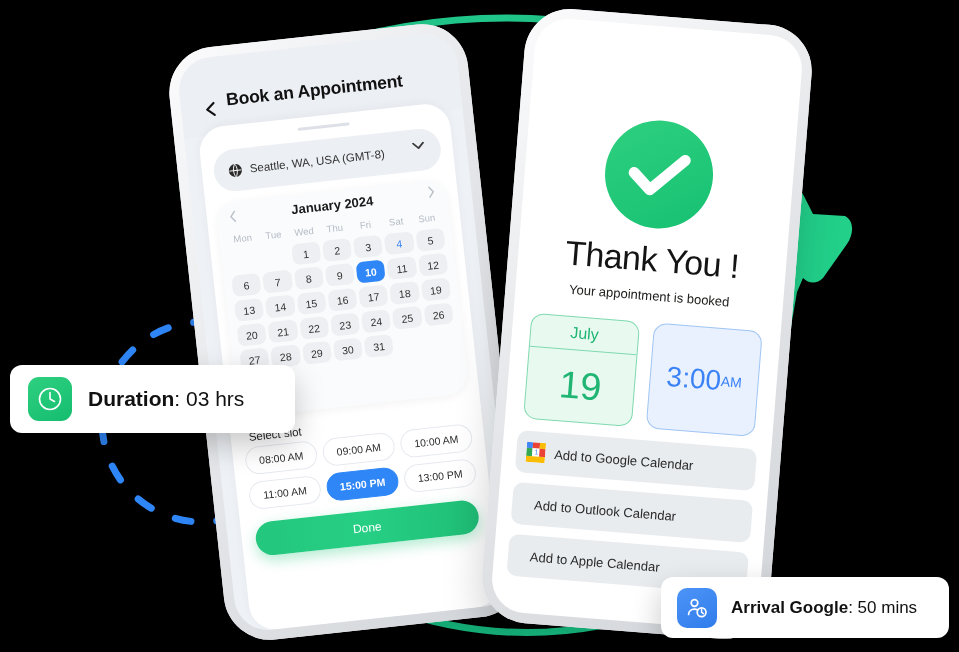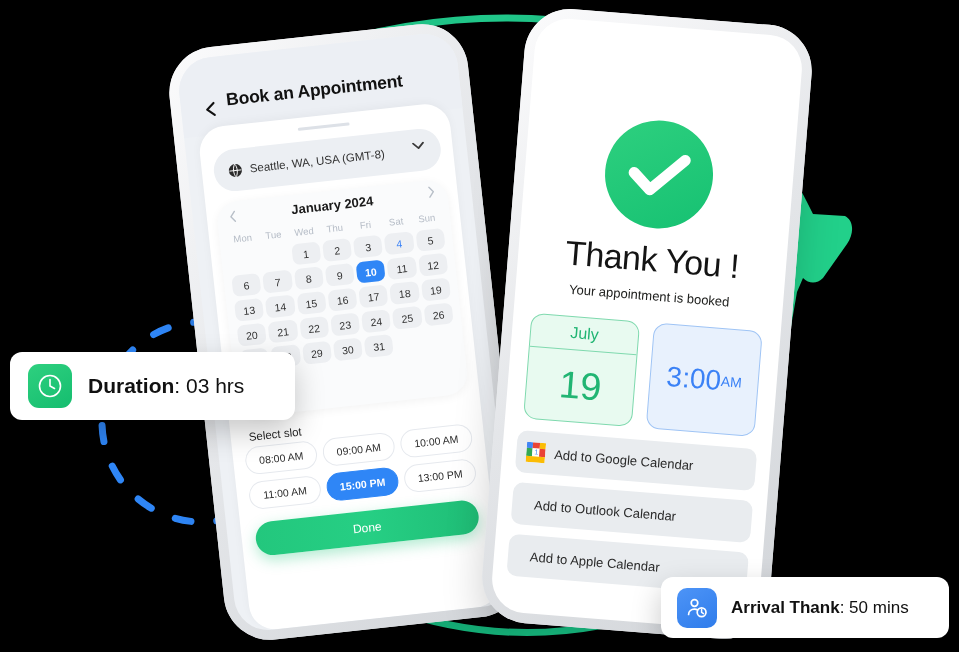--- a/index.html
+++ b/index.html
@@ -91,21 +91,21 @@
   .cal-btns{position:absolute;left:14px;right:14px;top:414px;}
   .cal-btn{position:relative;height:42px;background:#e9ecef;border-radius:10px;margin-bottom:10px;
            display:flex;align-items:center;padding-left:38px;box-sizing:border-box;
            font-size:13px;color:#2a2a2a;}
   .cal-btn.plain{padding-left:22px;}
   .gcal{position:absolute;left:10px;top:11px;width:19px;height:20px;}
 
   
   .badge{position:absolute;background:#fff;border-radius:12px;display:flex;align-items:center;
          box-shadow:0 12px 30px rgba(0,0,0,.22);}
-  #badge-duration{left:10px;top:352px;width:285px;height:68px;padding-left:18px;box-sizing:border-box;}
+  #badge-duration{left:10px;top:365px;width:285px;height:68px;padding-left:18px;box-sizing:border-box;}
   #badge-arrival{left:661px;top:577px;width:288px;height:61px;padding-left:16px;box-sizing:border-box;}
   .badge-ico{width:44px;height:44px;border-radius:11px;display:flex;align-items:center;
              justify-content:center;flex:0 0 44px;}
   #badge-arrival .badge-ico{width:40px;height:40px;flex:0 0 40px;border-radius:10px;}
   .ico-green{background:linear-gradient(150deg,#2ed07f,#15bd6f);}
   .ico-blue{background:linear-gradient(150deg,#4d94f7,#2f7ceb);}
   .badge-txt{margin-left:16px;font-size:21px;color:#111;white-space:nowrap;}
   #badge-arrival .badge-txt{margin-left:14px;font-size:17px;}
   .badge-txt b{font-weight:700;}
   .badge-txt span{font-weight:400;}
@@ -287,16 +287,16 @@
 
   <div class="badge" id="badge-arrival">
     <div class="badge-ico ico-blue">
       <svg width="24" height="24" viewBox="0 0 24 24">
         <circle cx="9.5" cy="7" r="3.3" fill="none" stroke="#fff" stroke-width="1.7"></circle>
         <path d="M3.6 18.5 c0-3.4 2.7-5.4 5.9-5.4 1.2 0 2.3 .3 3.2 .8" fill="none" stroke="#fff" stroke-width="1.7" stroke-linecap="round"></path>
         <circle cx="16.6" cy="16.2" r="4.4" fill="none" stroke="#fff" stroke-width="1.7"></circle>
         <path d="M16.6 13.6 V16.3 L18.5 17.6" fill="none" stroke="#fff" stroke-width="1.5" stroke-linecap="round"></path>
       </svg>
     </div>
-    <div class="badge-txt"><b>Arrival Thank</b><span>: </span><span>50 mins</span></div>
+    <div class="badge-txt"><b>Arrival Google</b><span>: </span><span>50 mins</span></div>
   </div>
 
 </div>
 
 </body></html>

